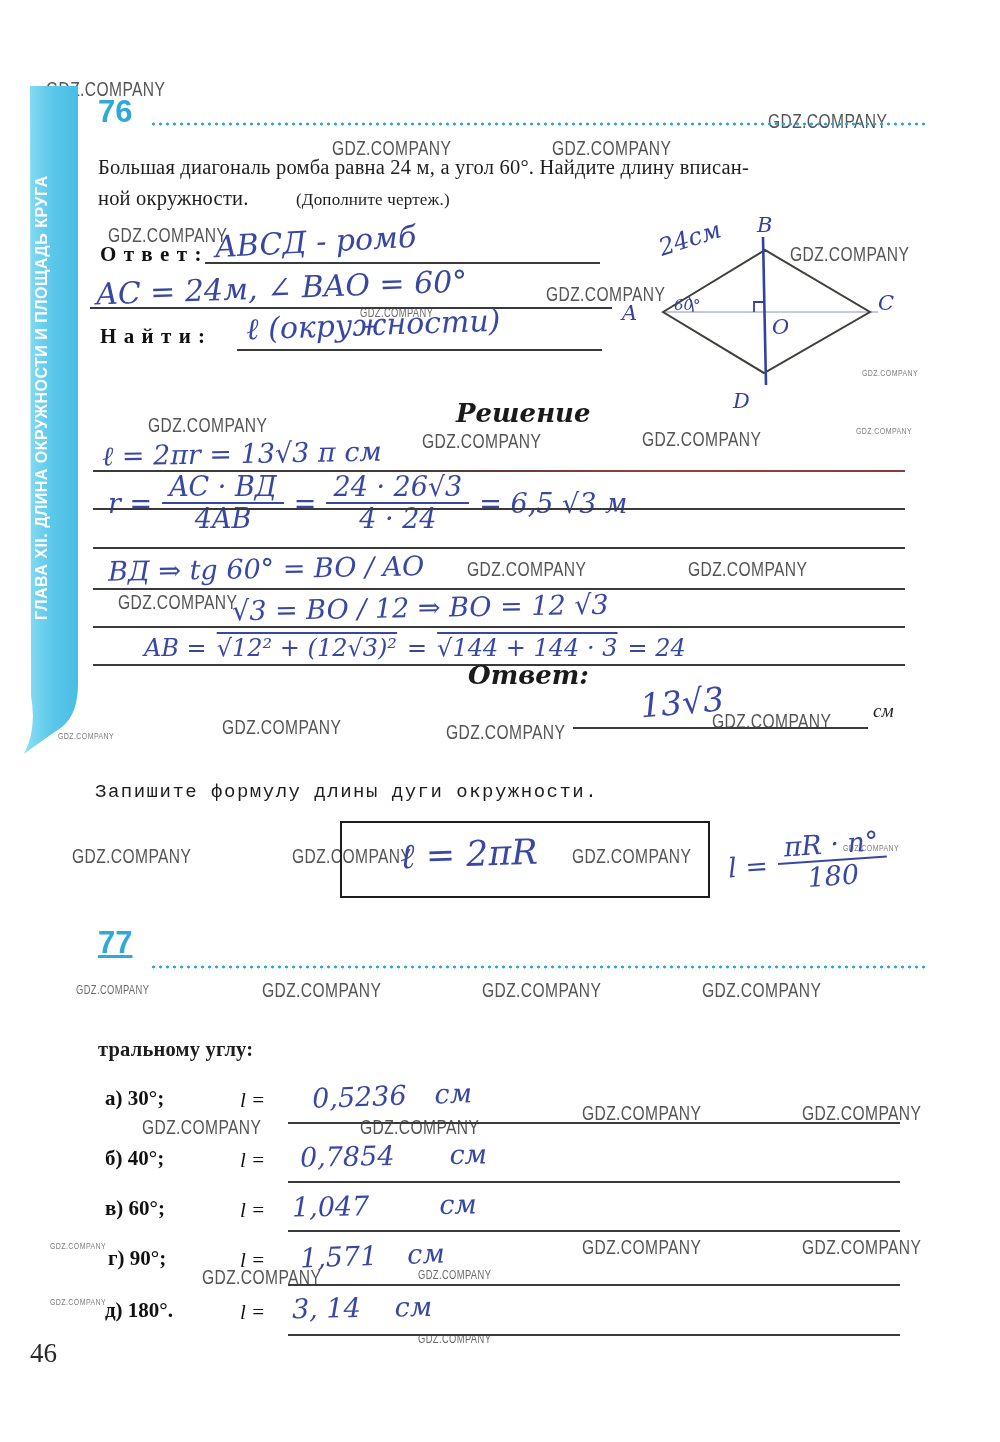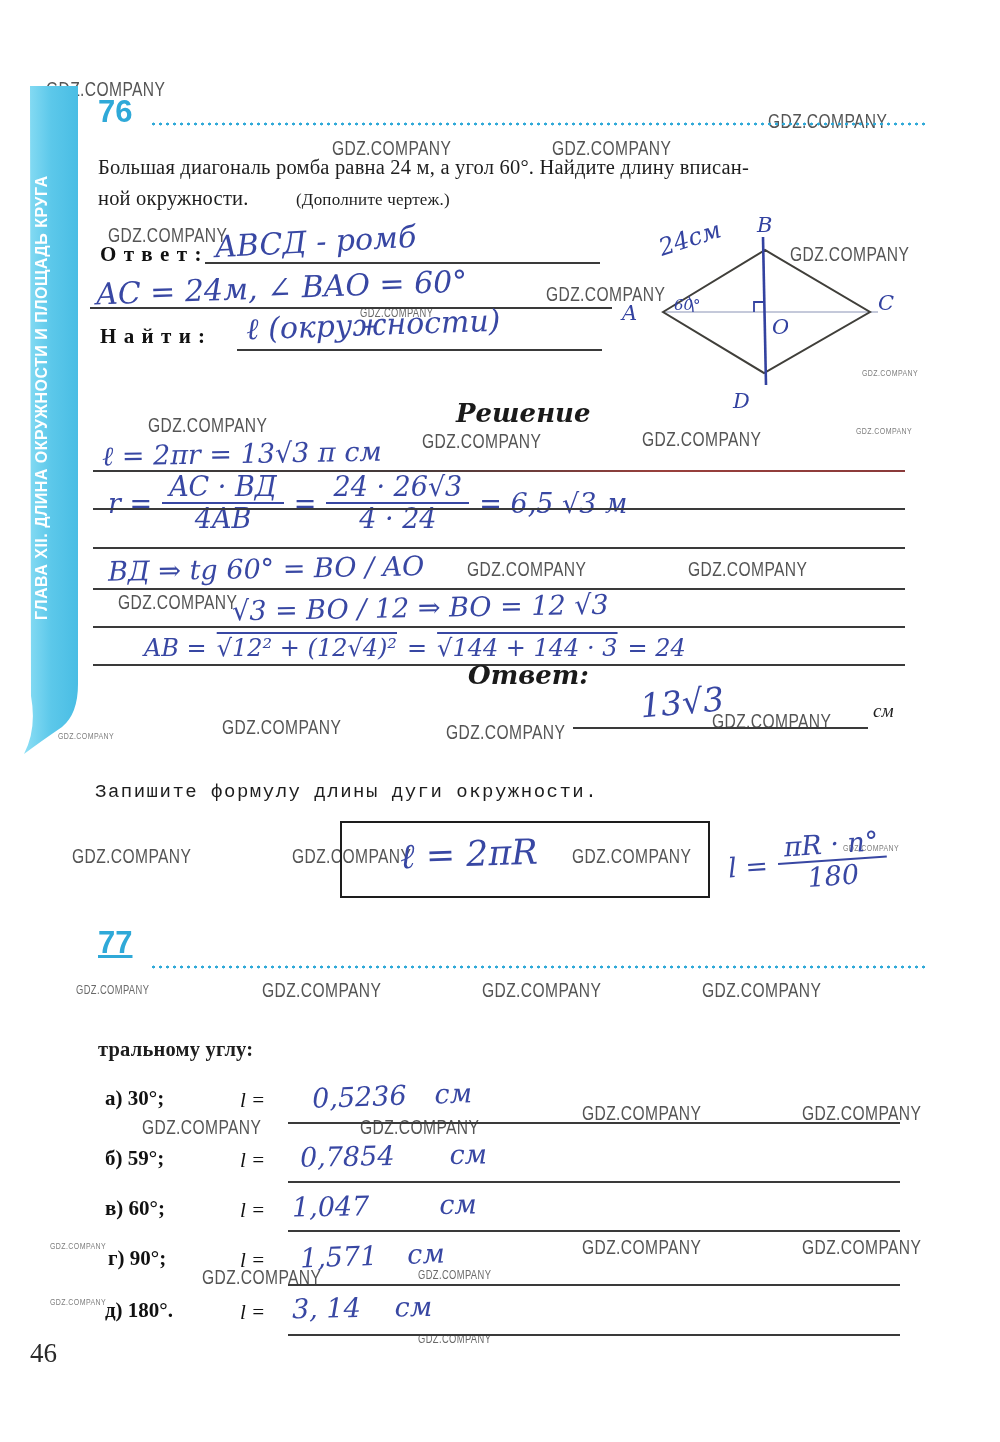--- a/index.html
+++ b/index.html
@@ -179,21 +179,21 @@
   <div class="rule" style="left:93px;top:547px;width:812px;"></div>
 
   <div class="hw hw-md" style="left:108px;top:553px;transform:rotate(-1deg);">BД ⇒  tg 60° = BO / AO</div>
   <div class="rule" style="left:93px;top:588px;width:812px;"></div>
 
   <div class="hw hw-md" style="left:232px;top:592px;transform:rotate(-1deg);">√3 = BO / 12    ⇒   BO = 12 √3</div>
   <div class="rule" style="left:93px;top:626px;width:812px;"></div>
 
   <div class="hw hw-sm hw-row" style="left:96px;top:634px;margin-left:48px;">
     <span>AB  =</span>
-    <span class="rad">√12² + (12√4)²</span>
+    <span class="rad">√12² + (12√3)²</span>
     <span>=</span>
     <span class="rad">√144 + 144 · 3</span>
     <span>=  24</span>
   </div>
   <div class="rule" style="left:93px;top:664px;width:812px;"></div>
 
   <div class="script-head" style="left:468px;top:660px;">Ответ:</div>
   <div class="hw" style="left:640px;top:683px;font-size:33px;transform:rotate(-5deg);">13√3</div>
   <div class="rule" style="left:573px;top:727px;width:295px;"></div>
   <div class="unit-print" style="left:873px;top:700px;">см</div>
@@ -215,21 +215,21 @@
   <div class="stmt stmt-bold" style="left:98px;top:1038px;">тральному углу:</div>
 
   <div class="item-label" style="left:105px;top:1086px;">а) 30°;</div>
   <div class="item-lhs" style="left:240px;top:1088px;">l =</div>
   <div class="hw hw-md hw-row" style="left:312px;top:1080px;gap:28px;transform:rotate(-2deg);">
     <span>0,5236</span>
     <span>см</span>
   </div>
   <div class="rule" style="left:288px;top:1122px;width:612px;"></div>
 
-  <div class="item-label" style="left:105px;top:1146px;">б) 59°;</div>
+  <div class="item-label" style="left:105px;top:1146px;">б) 40°;</div>
   <div class="item-lhs" style="left:240px;top:1148px;">l =</div>
   <div class="hw hw-md hw-row" style="left:300px;top:1140px;gap:55px;transform:rotate(-1deg);">
     <span>0,7854</span>
     <span>см</span>
   </div>
   <div class="rule" style="left:288px;top:1181px;width:612px;"></div>
 
   <div class="item-label" style="left:105px;top:1196px;">в) 60°;</div>
   <div class="item-lhs" style="left:240px;top:1198px;">l =</div>
   <div class="hw hw-md hw-row" style="left:292px;top:1190px;gap:70px;transform:rotate(-1deg);">

